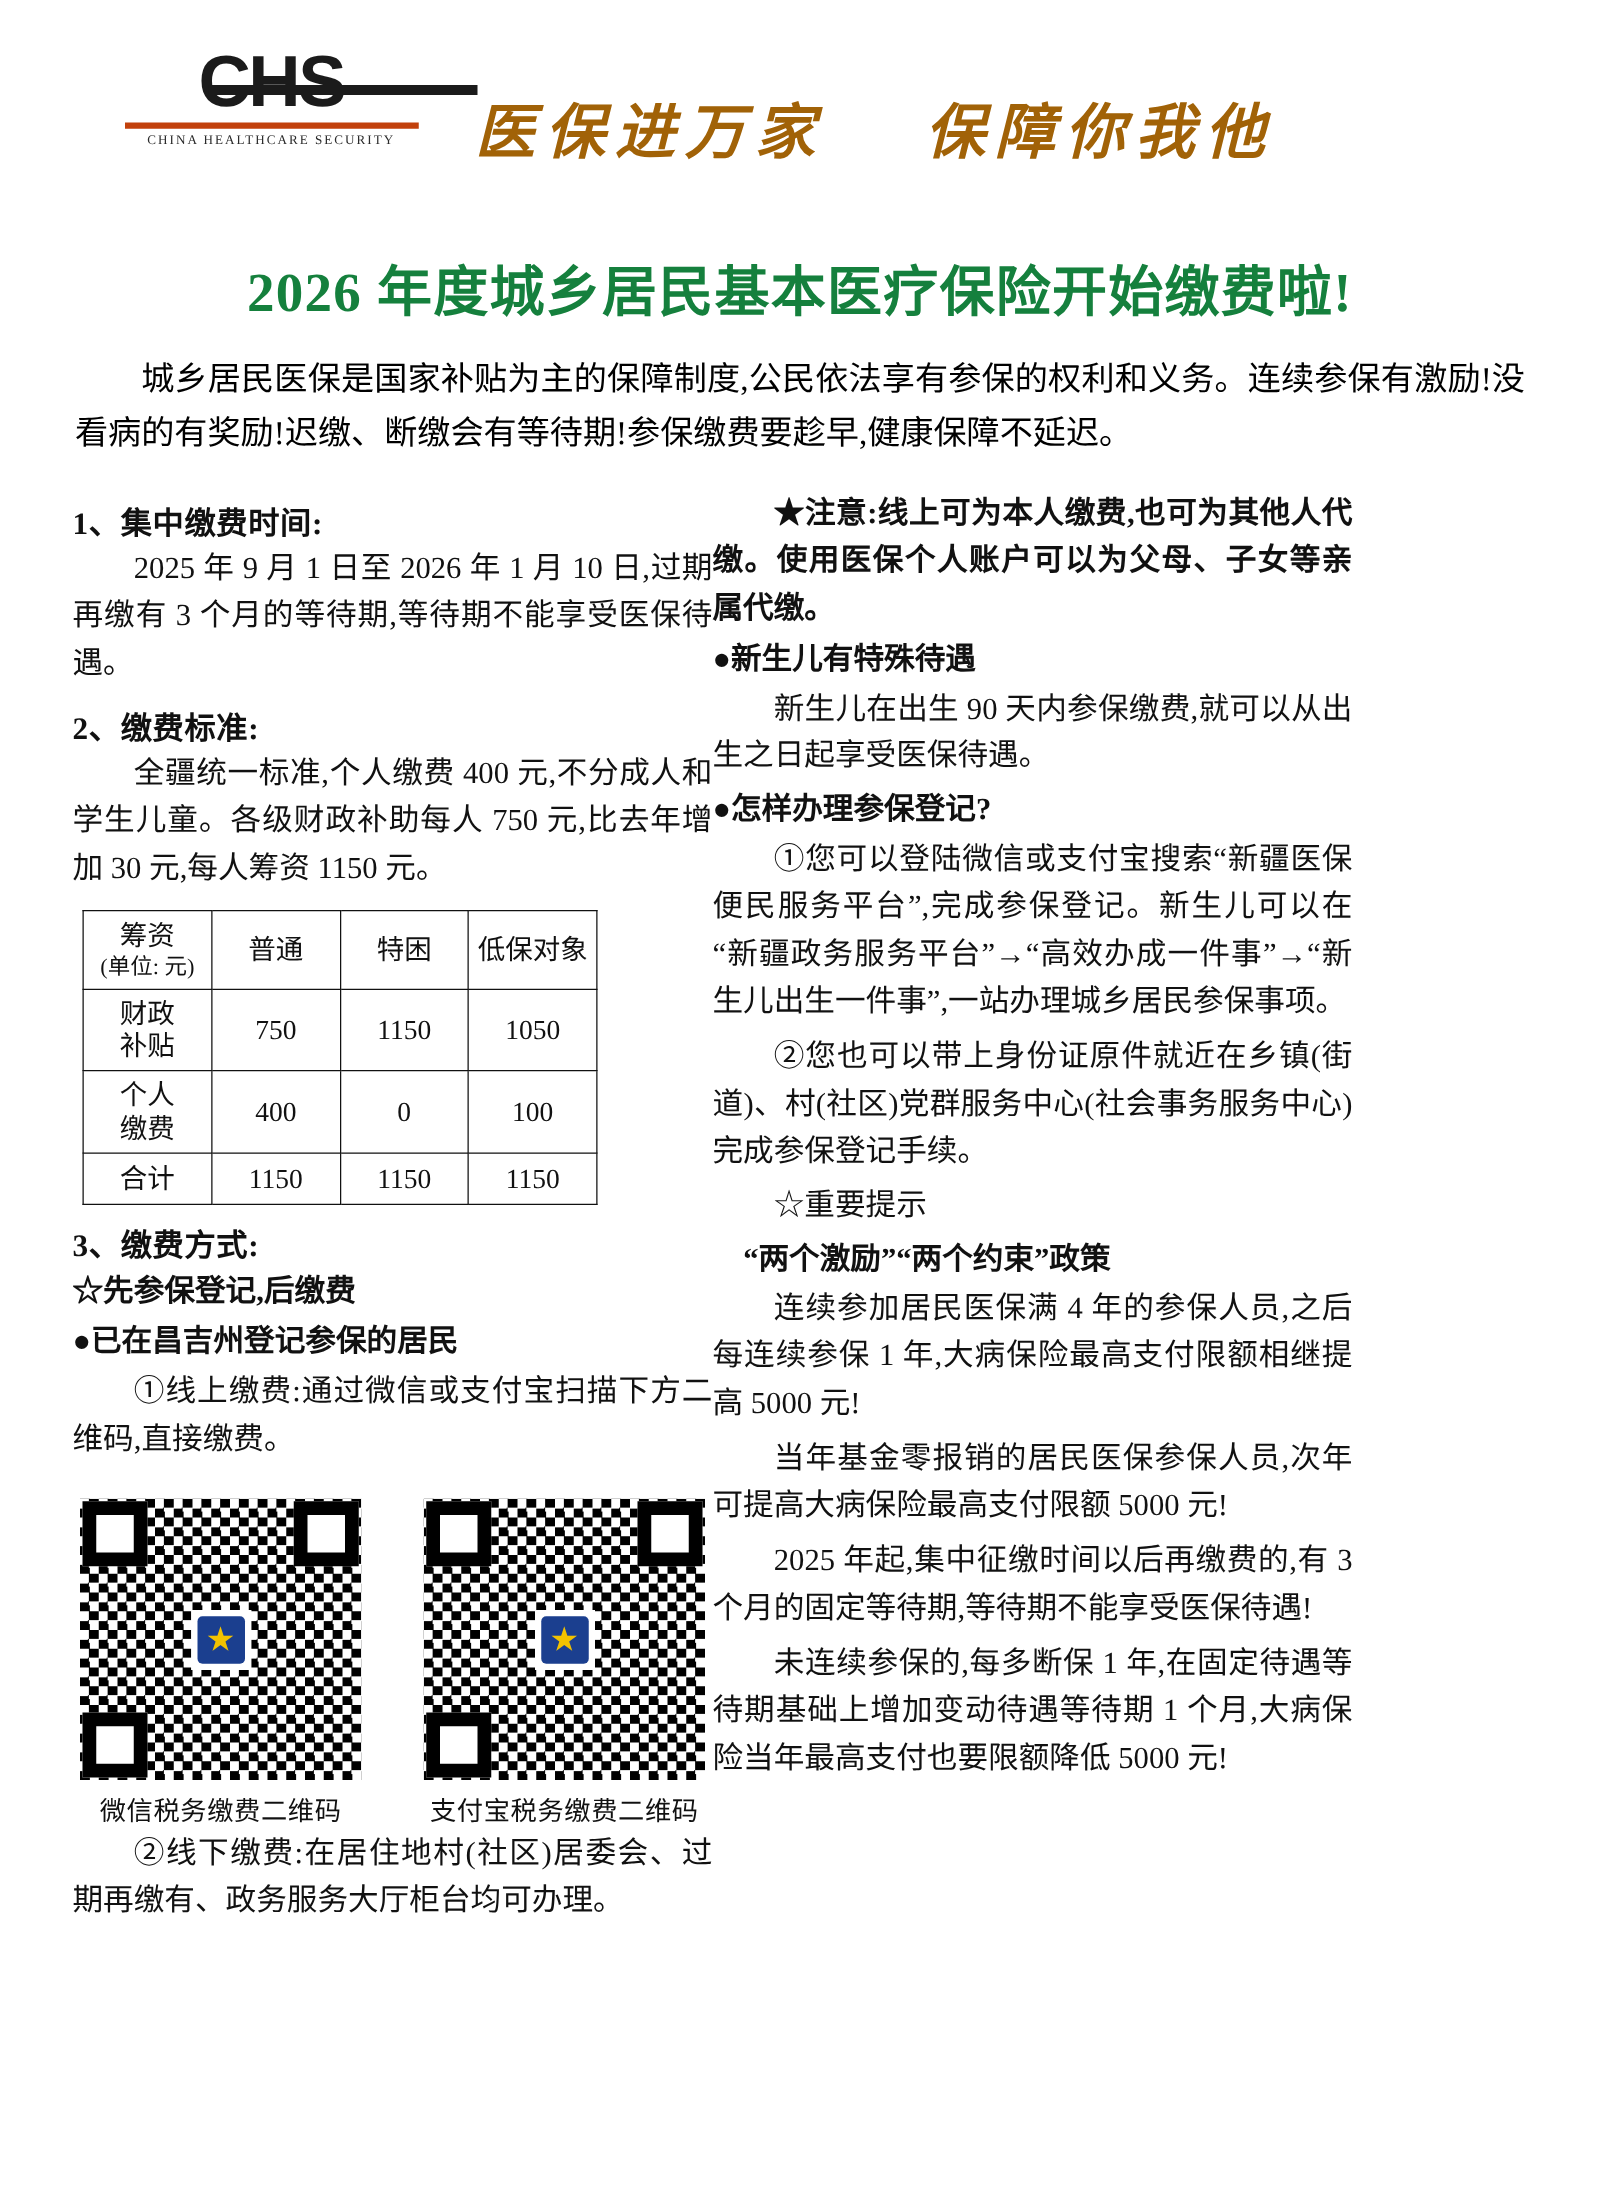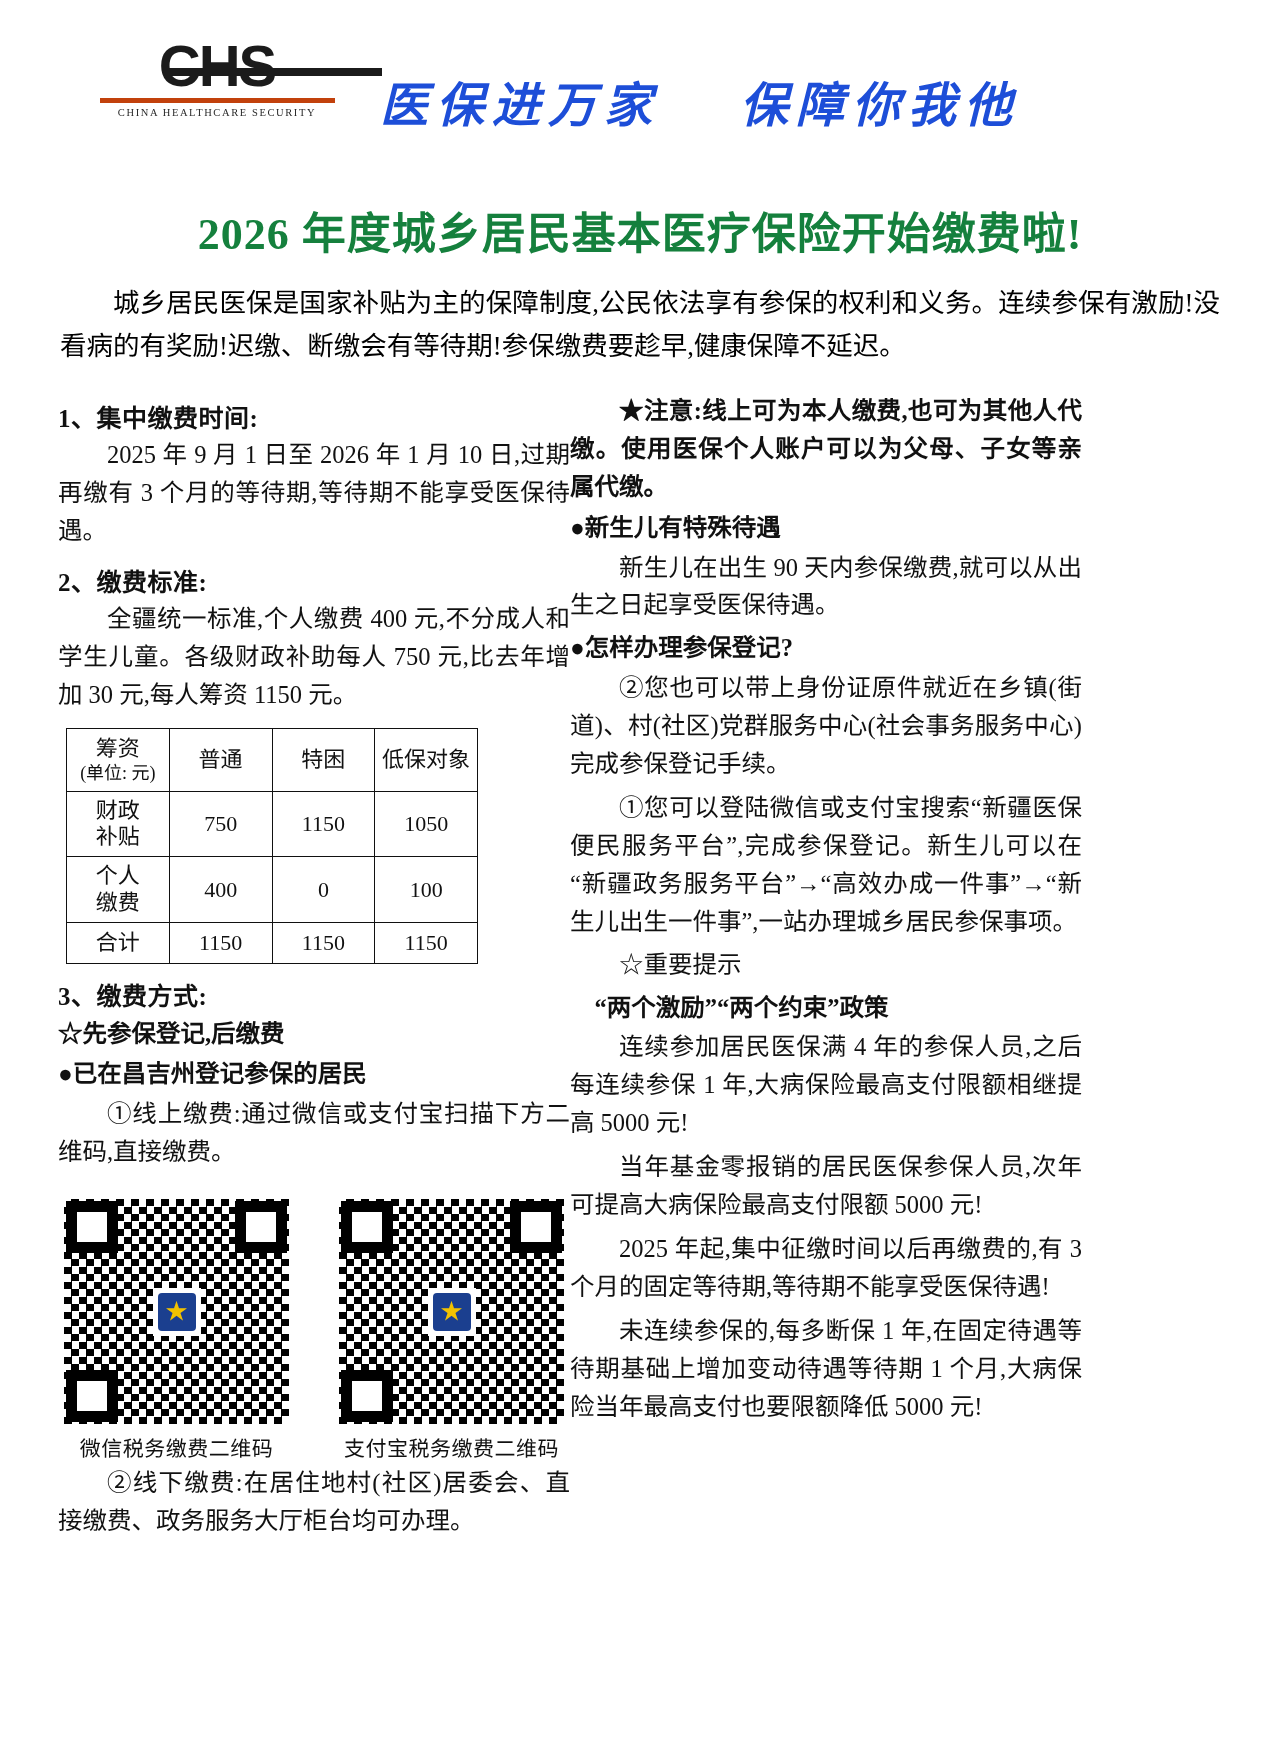--- a/index.html
+++ b/index.html
@@ -71,21 +71,21 @@
   }
   .slogan {
     position: absolute;
     left: 380px;
     top: 46px;
     font-family: "Liberation Serif", serif;
     font-weight: bold;
     font-style: italic;
     font-size: 48px;
     letter-spacing: 8px;
-    color: #1d4ed8;
+    color: #a16207;
     white-space: nowrap;
   }
   .slogan .gap { display: inline-block; width: 40px; }
 
   
   .doc-title {
     text-align: center;
     font-family: "Liberation Serif", serif;
     font-weight: bold;
     font-size: 44px;
@@ -317,30 +317,30 @@
         <div class="qr-img">
           <div class="qr-bl"></div>
           <div class="qr-center">
             <div class="qr-emblem">★</div>
           </div>
         </div>
         <div class="qr-caption">支付宝税务缴费二维码</div>
       </div>
     </div>
 
-    <p class="body">②线下缴费:在居住地村(社区)居委会、直接缴费、政务服务大厅柜台均可办理。</p>
+    <p class="body">②线下缴费:在居住地村(社区)居委会、过期再缴有、政务服务大厅柜台均可办理。</p>
   </div>
 
   <div class="col">
     <p class="star">★注意:线上可为本人缴费,也可为其他人代缴。使用医保个人账户可以为父母、子女等亲属代缴。</p>
     <p class="bullet">●新生儿有特殊待遇</p>
     <p class="body">新生儿在出生 90 天内参保缴费,就可以从出生之日起享受医保待遇。</p>
     <p class="bullet">●怎样办理参保登记?</p>
+    <p class="body">①您可以登陆微信或支付宝搜索“新疆医保便民服务平台”,完成参保登记。新生儿可以在“新疆政务服务平台”→“高效办成一件事”→“新生儿出生一件事”,一站办理城乡居民参保事项。</p>
     <p class="body">②您也可以带上身份证原件就近在乡镇(街道)、村(社区)党群服务中心(社会事务服务中心)完成参保登记手续。</p>
-    <p class="body">①您可以登陆微信或支付宝搜索“新疆医保便民服务平台”,完成参保登记。新生儿可以在“新疆政务服务平台”→“高效办成一件事”→“新生儿出生一件事”,一站办理城乡居民参保事项。</p>
     <p class="hint" style="text-indent:2em;">☆重要提示</p>
     <p class="hint b" style="text-indent:1em;">“两个激励”“两个约束”政策</p>
     <p class="body">连续参加居民医保满 4 年的参保人员,之后每连续参保 1 年,大病保险最高支付限额相继提高 5000 元!</p>
     <p class="body">当年基金零报销的居民医保参保人员,次年可提高大病保险最高支付限额 5000 元!</p>
     <p class="body">2025 年起,集中征缴时间以后再缴费的,有 3 个月的固定等待期,等待期不能享受医保待遇!</p>
     <p class="body">未连续参保的,每多断保 1 年,在固定待遇等待期基础上增加变动待遇等待期 1 个月,大病保险当年最高支付也要限额降低 5000 元!</p>
   </div>
 </div>
 
 </body></html>

